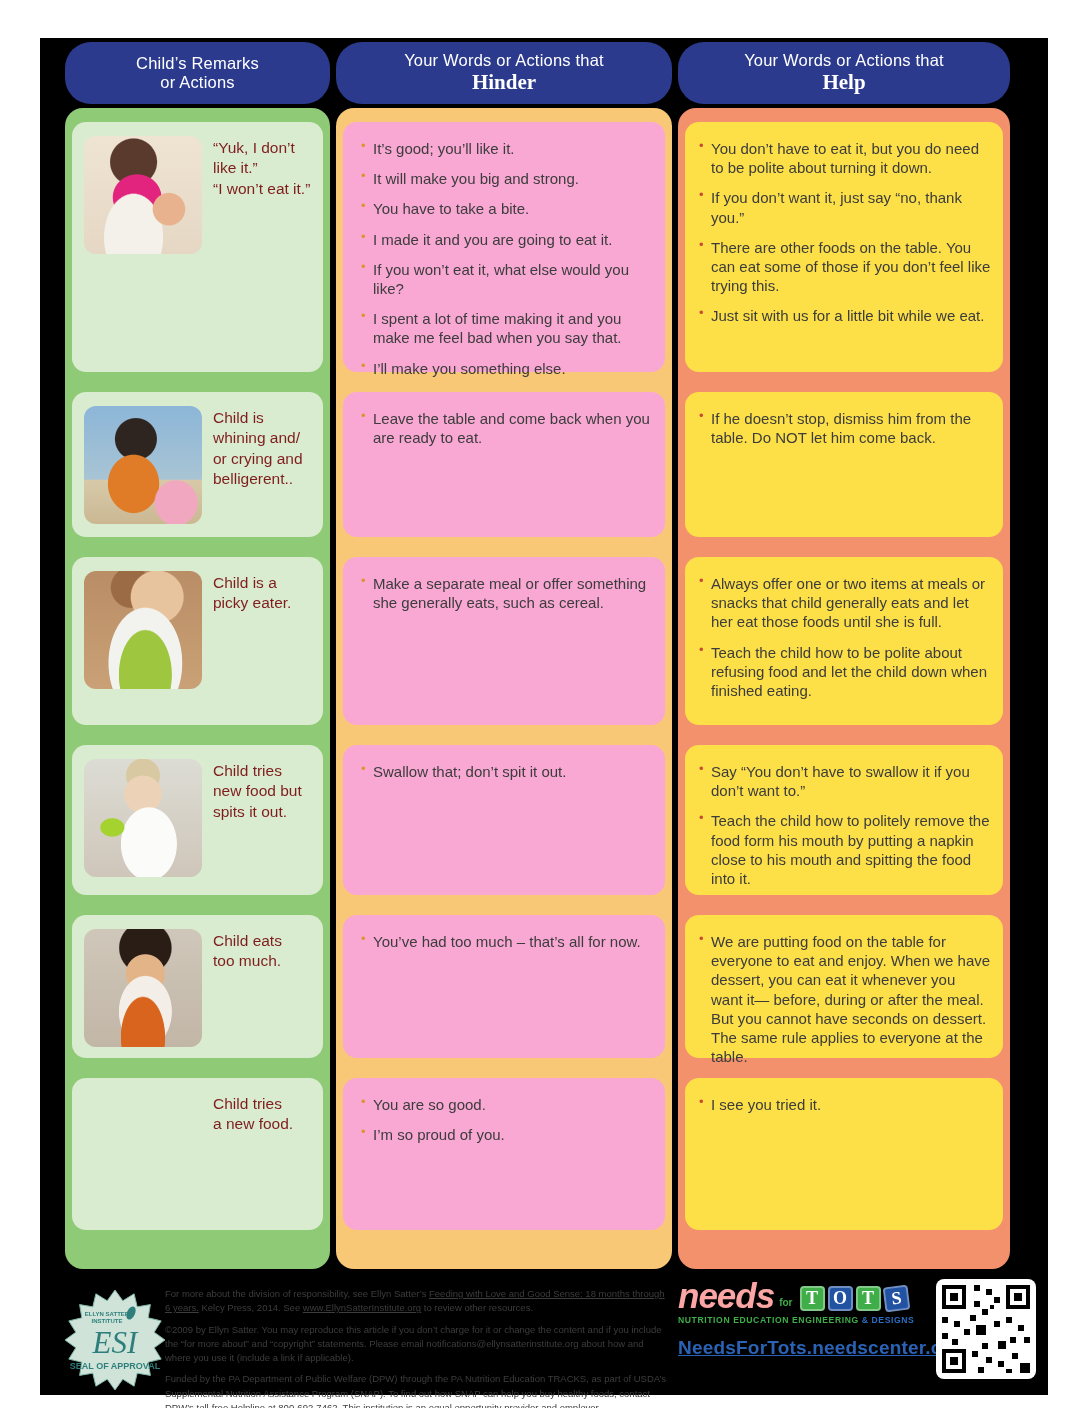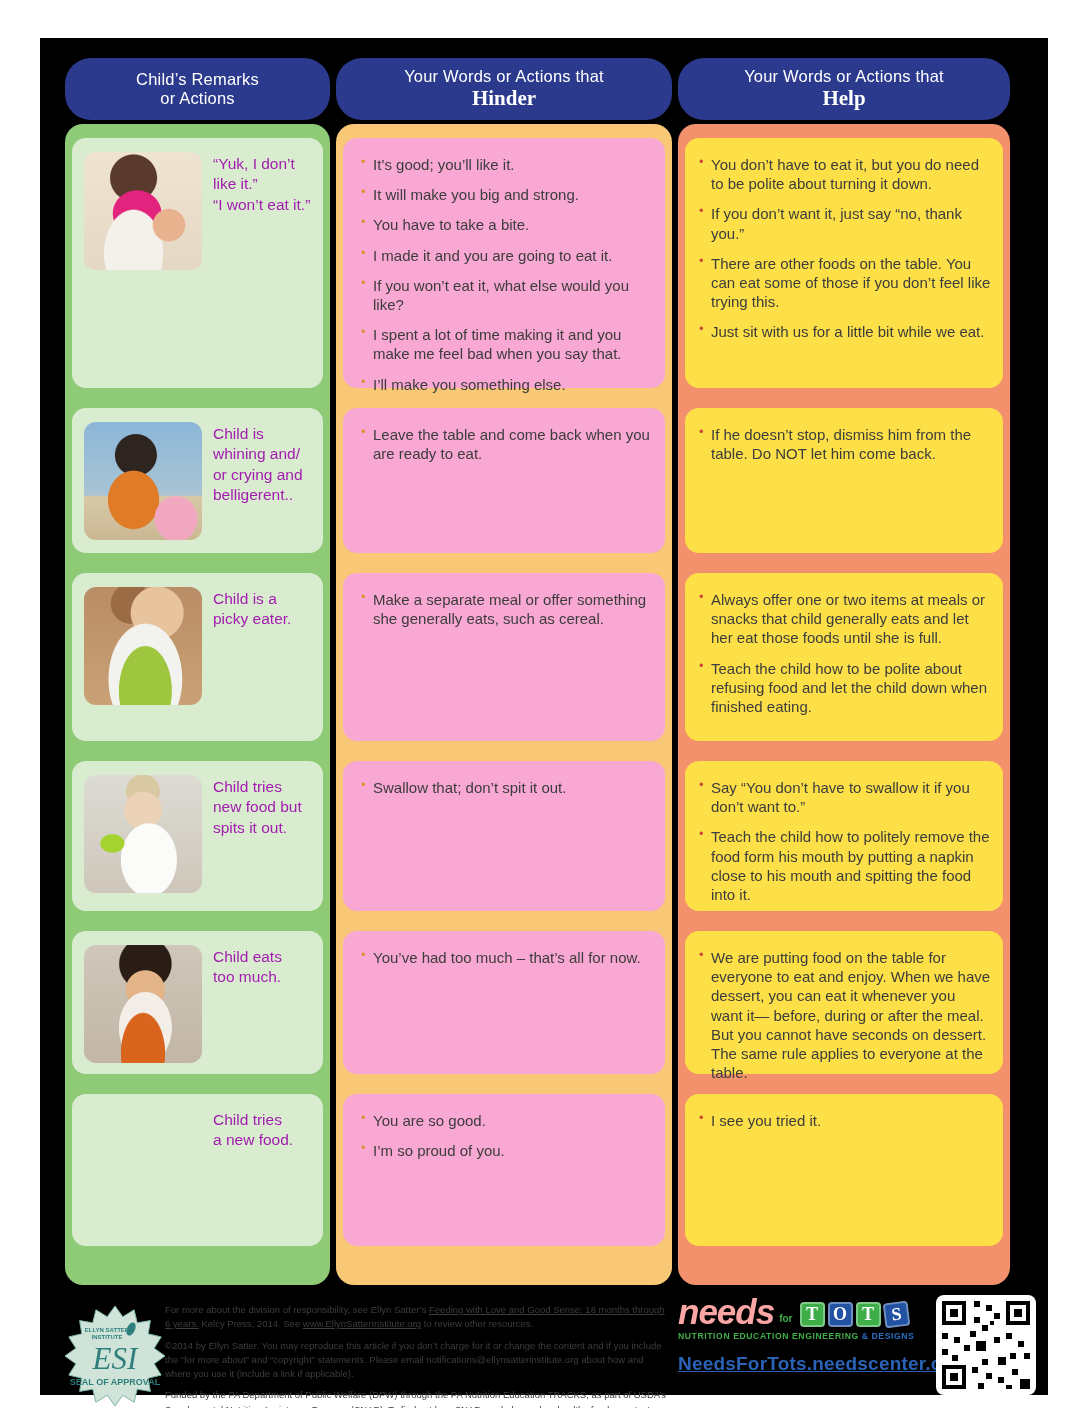--- a/index.html
+++ b/index.html
@@ -1,18 +1,18 @@
 <!DOCTYPE html>
 <html><head>
 <meta charset="utf-8">
 <style>
   * { margin:0; padding:0; box-sizing:border-box; }
   body { background:#fff; font-family:"Liberation Sans", sans-serif; }
   .page { position:relative; width:1088px; height:1408px; background:#ffffff; overflow:hidden; }
-  .board { position:absolute; left:40px; top:38px; width:1008px; height:1357px; background:#000; padding:20px 0 0 25px; }
+  .board { position:absolute; left:40px; top:38px; width:1008px; height:1357px; background:#000; padding:4px 0 0 25px; }
 
   .columns { display:flex; gap:6px; }
   .col { display:flex; flex-direction:column; }
   .col-remarks { width:265px; }
   .col-hinder  { width:336px; }
   .col-help    { width:332px; }
 
   .hdr { height:62px; border-radius:26px; background:#2b3a8d; color:#fff; display:flex; flex-direction:column; align-items:center; justify-content:center; margin-bottom:4px; text-align:center; }
   .hdr .l1 { font-size:16.5px; letter-spacing:.2px; }
   .hdr .l2 { font-size:19px; font-weight:bold; }
@@ -24,21 +24,21 @@
   .body-help    { background:#f4916d; }
 
   .cell { width:calc(100% - 14px); border-radius:14px; flex:0 0 auto; }
   .cell-remarks { background:#d9ecd0; display:flex; padding:14px 10px 12px 12px; }
   .cell-hinder  { background:#f9a8d4; padding:17px 14px 10px 18px; }
   .cell-help    { background:#fde047; padding:17px 12px 10px 14px; }
 
   .h1{height:250px}.h2{height:145px}.h3{height:168px}.h4{height:150px}.h5{height:143px}.h6{height:152px}
 
   .photo { width:118px; height:118px; border-radius:12px; flex:0 0 auto; }
-  .remark { margin-left:11px; font-size:15.5px; line-height:1.32; color:#a21caf; white-space:pre-line; padding-top:2px; }
+  .remark { margin-left:11px; font-size:15.5px; line-height:1.32; color:#7f1d1d; white-space:pre-line; padding-top:2px; }
 
   ul.blist { list-style:none; }
   ul.blist li { position:relative; padding-left:12px; margin-bottom:11px; font-size:15px; line-height:1.28; color:#3c3c3c; }
   ul.blist li::before { content:"•"; position:absolute; left:0; top:-1px; font-size:13px; }
   .col-hinder ul.blist li::before { color:#e0922f; }
   .col-help   ul.blist li::before { color:#cf4a34; }
 
   
   .ph1 { background:
     radial-gradient(circle at 72% 62%, #e8b28e 0 14%, transparent 15%),
@@ -245,21 +245,21 @@
           <ellipse cx="66" cy="30" rx="4" ry="7" fill="#2e7f7c" transform="rotate(25 66 30)"></ellipse>
           <text x="42" y="33" font-size="6" font-weight="bold" fill="#2e7f7c" text-anchor="middle">ELLYN SATTER</text>
           <text x="42" y="40" font-size="6" font-weight="bold" fill="#2e7f7c" text-anchor="middle">INSTITUTE</text>
           <text x="50" y="70" font-size="31" font-style="italic" font-family="Liberation Serif, serif" fill="#2e7f7c" text-anchor="middle">ESI</text>
           <text x="50" y="86" font-size="9" font-weight="bold" fill="#2e7f7c" text-anchor="middle">SEAL OF APPROVAL</text>
         </svg>
       </div>
 
       <div class="fineprint">
         <p><span>For more about the division of responsibility, see Ellyn Satter’s </span><span class="u">Feeding with Love and Good Sense: 18 months through 6 years.</span><span> Kelcy Press, 2014. See </span><span class="u">www.EllynSatterInstitute.org</span><span> to review other resources.</span></p>
-        <p>©2014 by Ellyn Satter. You may reproduce this article if you don’t charge for it or change the content and if you include the “for more about” and “copyright” statements. Please email notifications@ellynsatterinstitute.org about how and where you use it (include a link if applicable).</p>
+        <p>©2009 by Ellyn Satter. You may reproduce this article if you don’t charge for it or change the content and if you include the “for more about” and “copyright” statements. Please email notifications@ellynsatterinstitute.org about how and where you use it (include a link if applicable).</p>
         <p>Funded by the PA Department of Public Welfare (DPW) through the PA Nutrition Education TRACKS, as part of USDA’s Supplemental Nutrition Assistance Program (SNAP). To find out how SNAP can help you buy healthy foods, contact DPW’s toll-free Helpline at 800-692-7462. This institution is an equal opportunity provider and employer.</p>
       </div>
 
       <div class="brand">
         <div class="brand-row">
           <span class="needs-word">needs</span>
           <span class="for-word">for</span>
           <span class="blocks">
             <span class="block g">T</span>
             <span class="block b">O</span>

